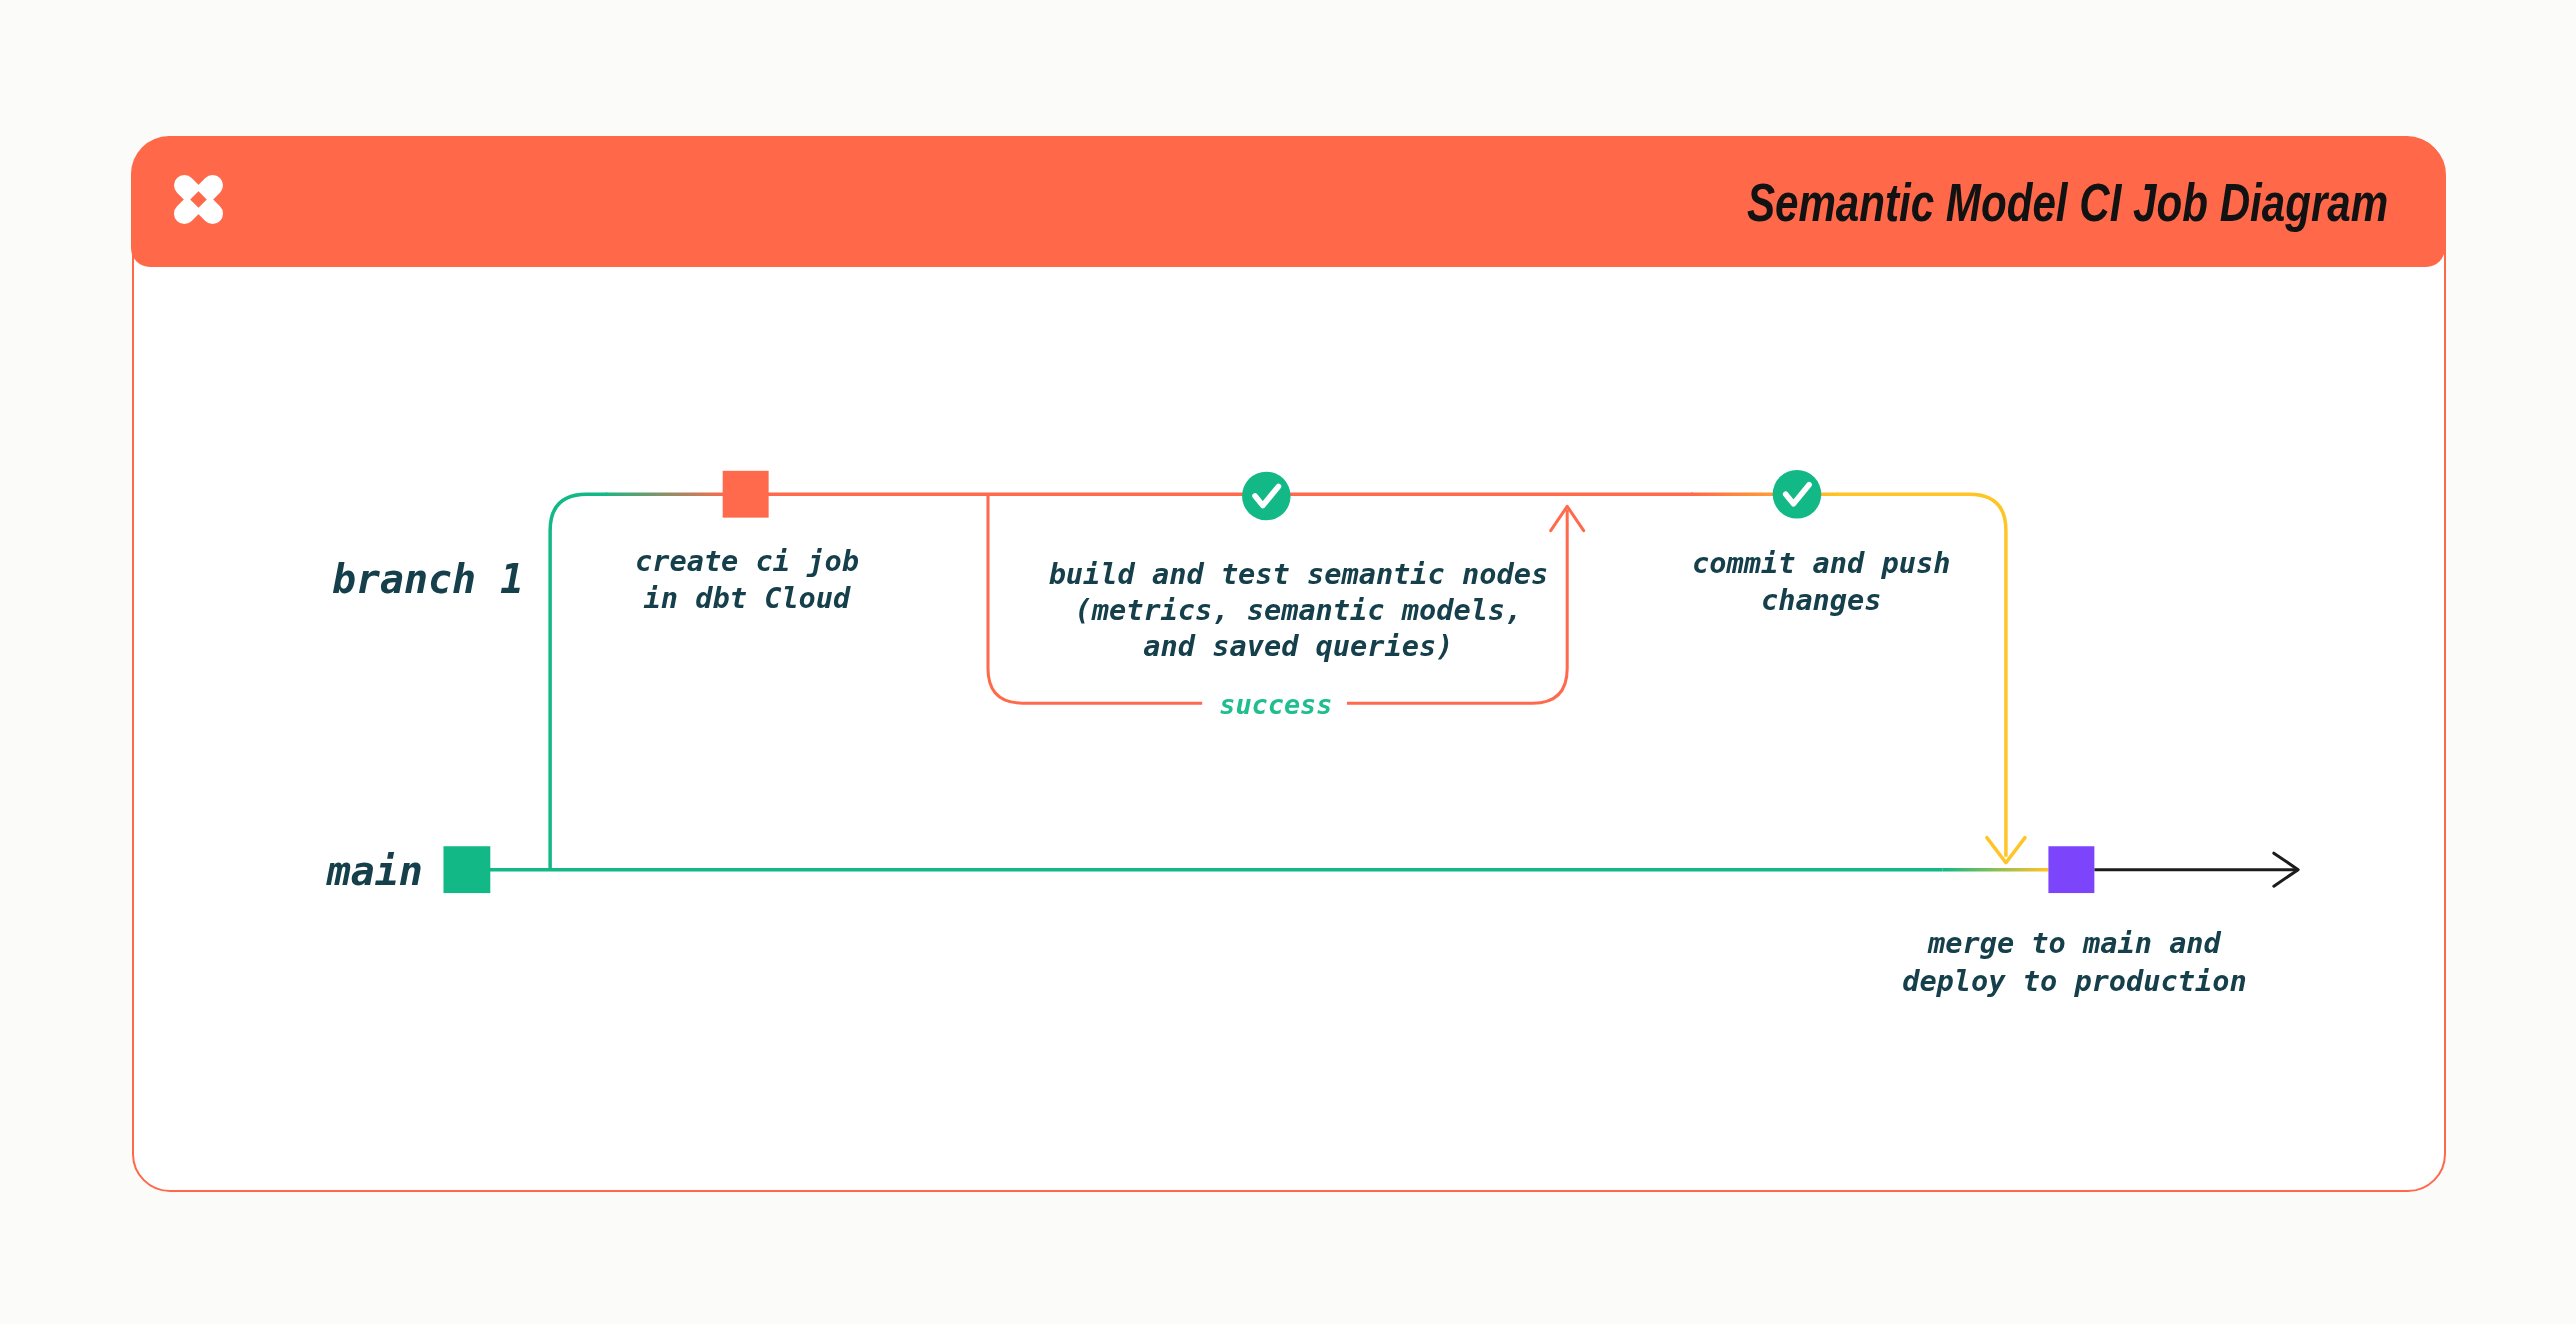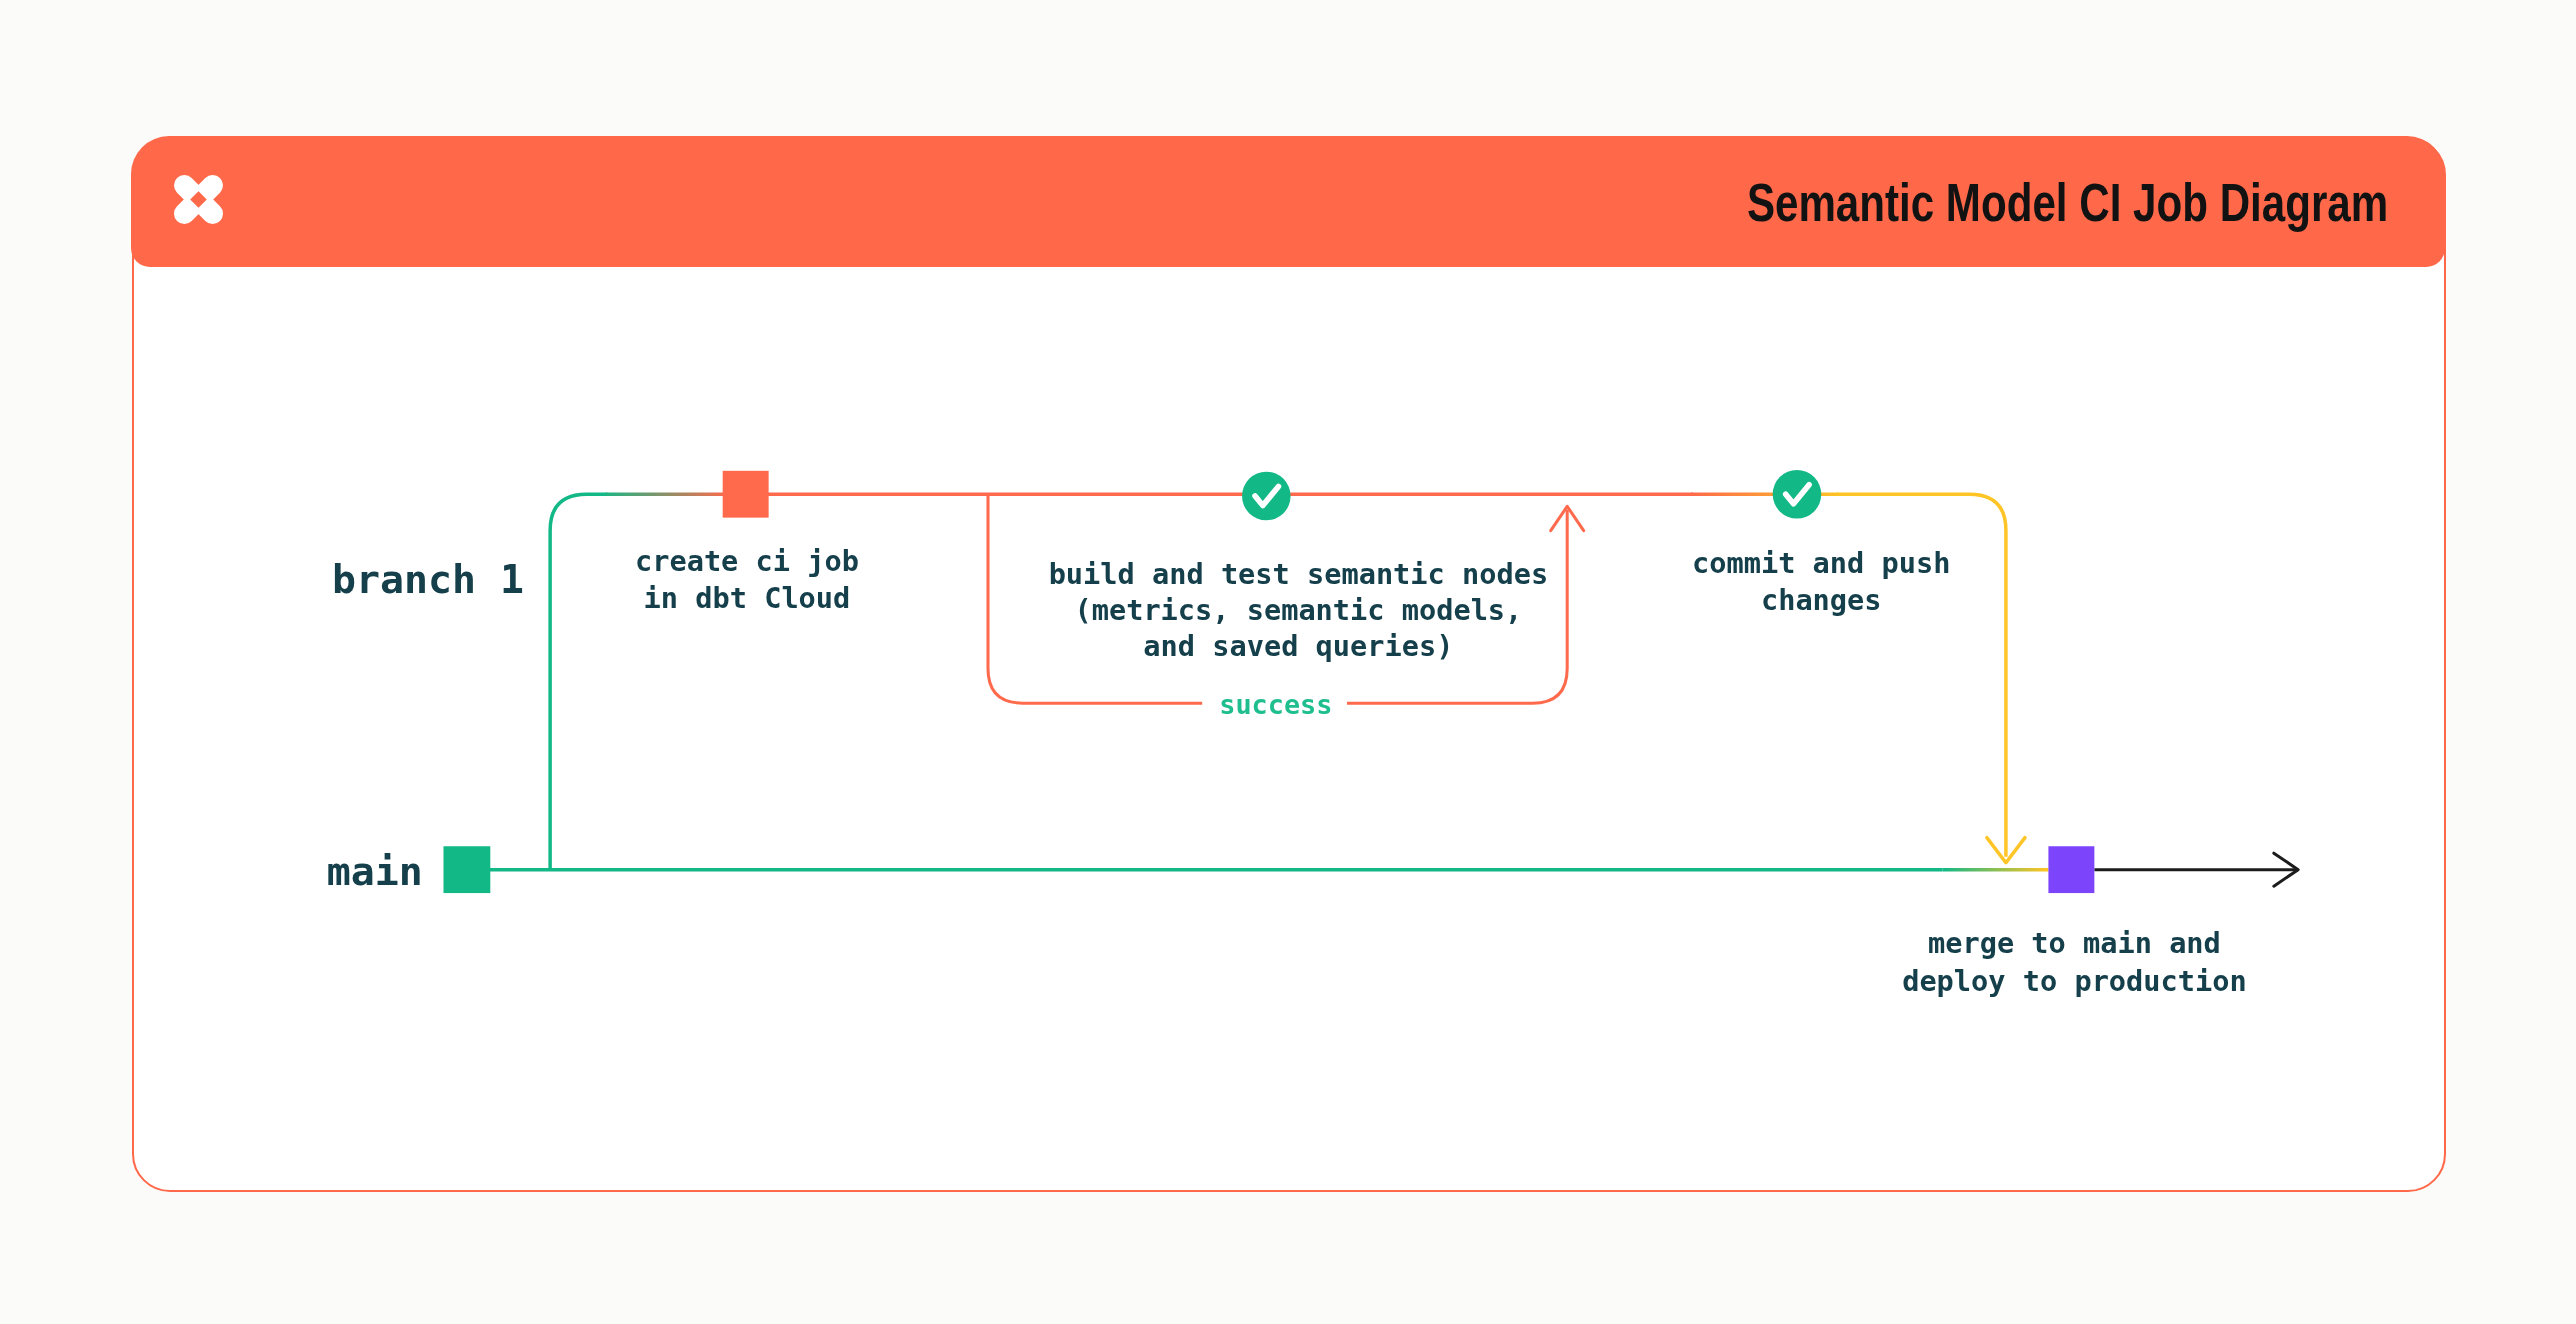--- a/index.html
+++ b/index.html
@@ -3,20 +3,21 @@
 <meta charset="utf-8">
 <style>
   html, body { margin: 0; padding: 0; }
   .stage {
     position: relative;
     width: 2576px;
     height: 1324px;
     background: #fbfbf9;
     overflow: hidden;
     font-family: "DejaVu Sans Mono", monospace;
+    font-style: italic;
   }
   .card {
     position: absolute;
     left: 132px; top: 137px;
     width: 2314px; height: 1055px;
     box-sizing: border-box;
     background: #ffffff;
     border: 2.6px solid #ff694a;
     border-radius: 38px;
   }

